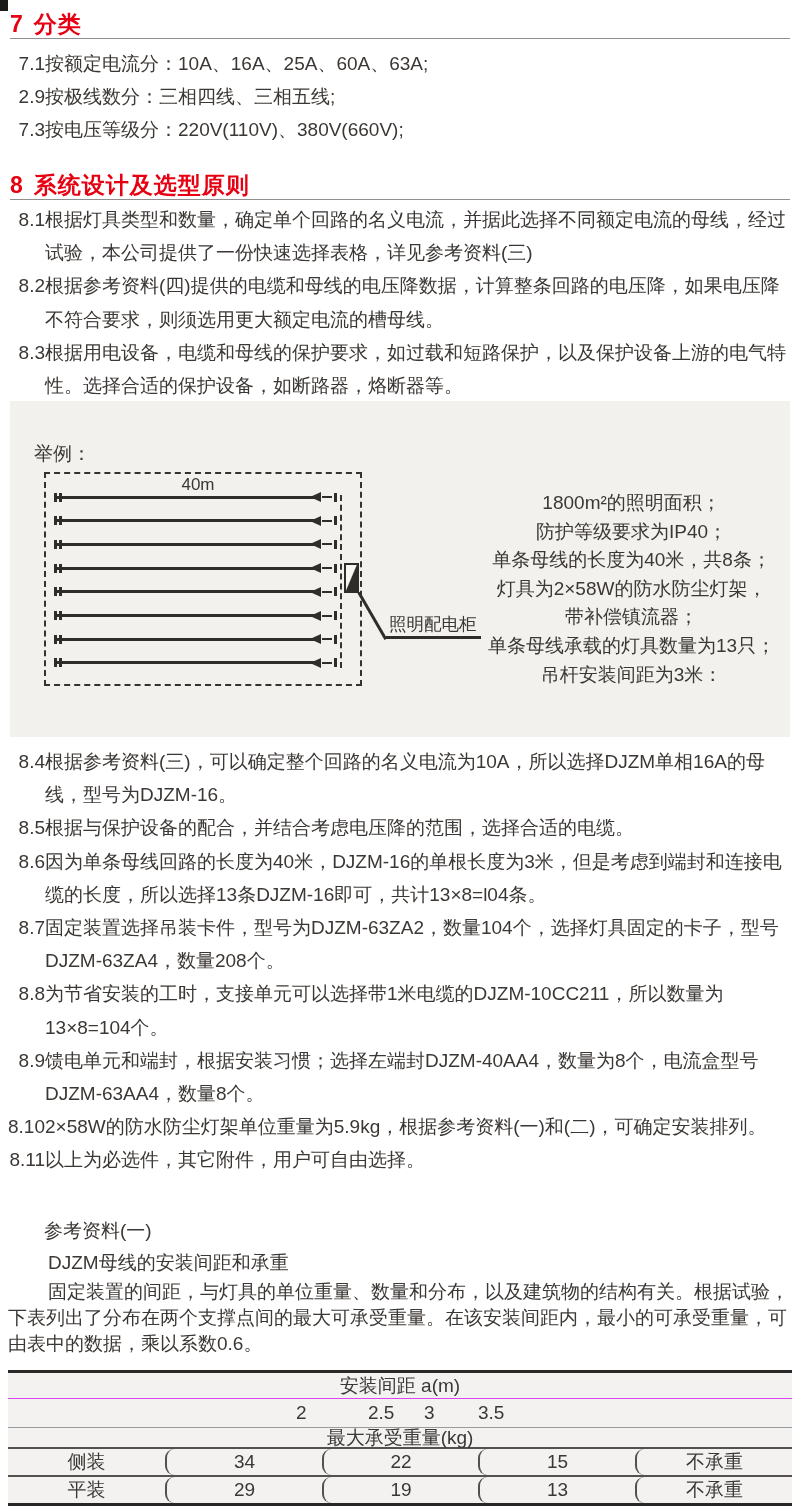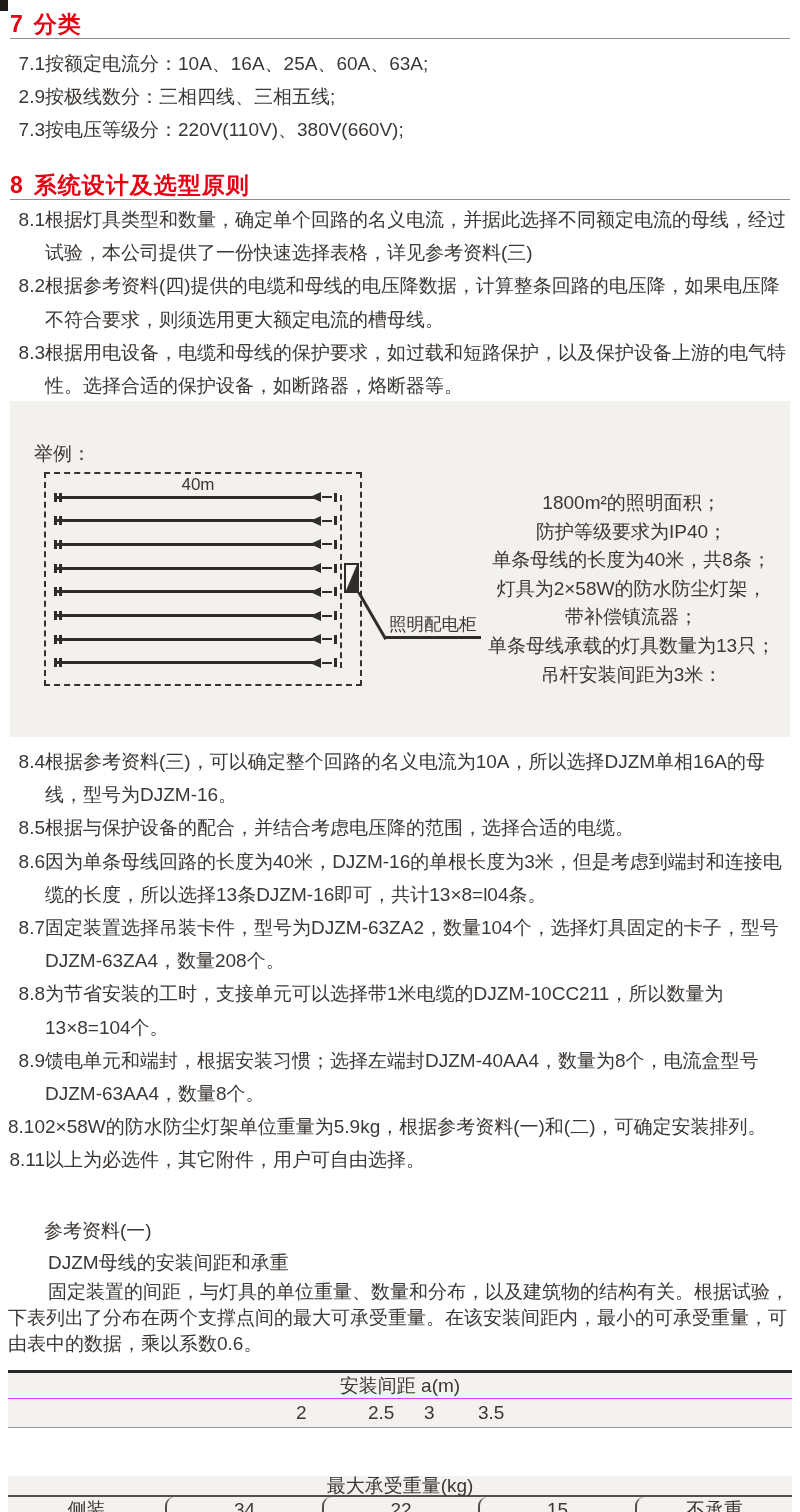--- a/index.html
+++ b/index.html
@@ -44,21 +44,21 @@
   .ref{position:absolute;left:8px;top:1216px;width:784px;font-size:19px;}
   .ref-title{line-height:30px;margin-left:36px;}
   .ref-sub{line-height:29px;padding-left:40px;margin-top:2px;}
   .ref-para{line-height:26px;text-indent:40px;margin-top:2px;}
   
   .tbl{position:absolute;left:8px;top:1370px;width:784px;
        border-top:3px solid #2a2826;border-bottom:3px solid #2a2826;}
   .trow{background:#f3f2f0;position:relative;box-sizing:border-box;}
   .r1{height:26px;border-bottom:1px solid #d946ef;}
   .r2{height:29px;border-bottom:1px solid #9b9b9b;}
-  .r3{height:21px;border-bottom:2px solid #54504d;margin-top:48px;}
+  .r3{height:21px;border-bottom:2px solid #54504d;}
   .r4{height:28px;border-bottom:2px solid #54504d;}
   .r5{height:26px;}
   .center{display:flex;align-items:center;justify-content:center;font-size:19px;}
   .sv{position:absolute;top:0;height:100%;display:flex;align-items:center;font-size:19px;}
   .grid{display:grid;grid-template-columns:157px 157px 156px 157px 157px;}
   .cell{display:flex;align-items:center;justify-content:center;font-size:19px;box-sizing:border-box;border-radius:9px;}
   .cell+.cell{border-left:2px solid #54504d;}
 </style>
 </head>
 <body>

